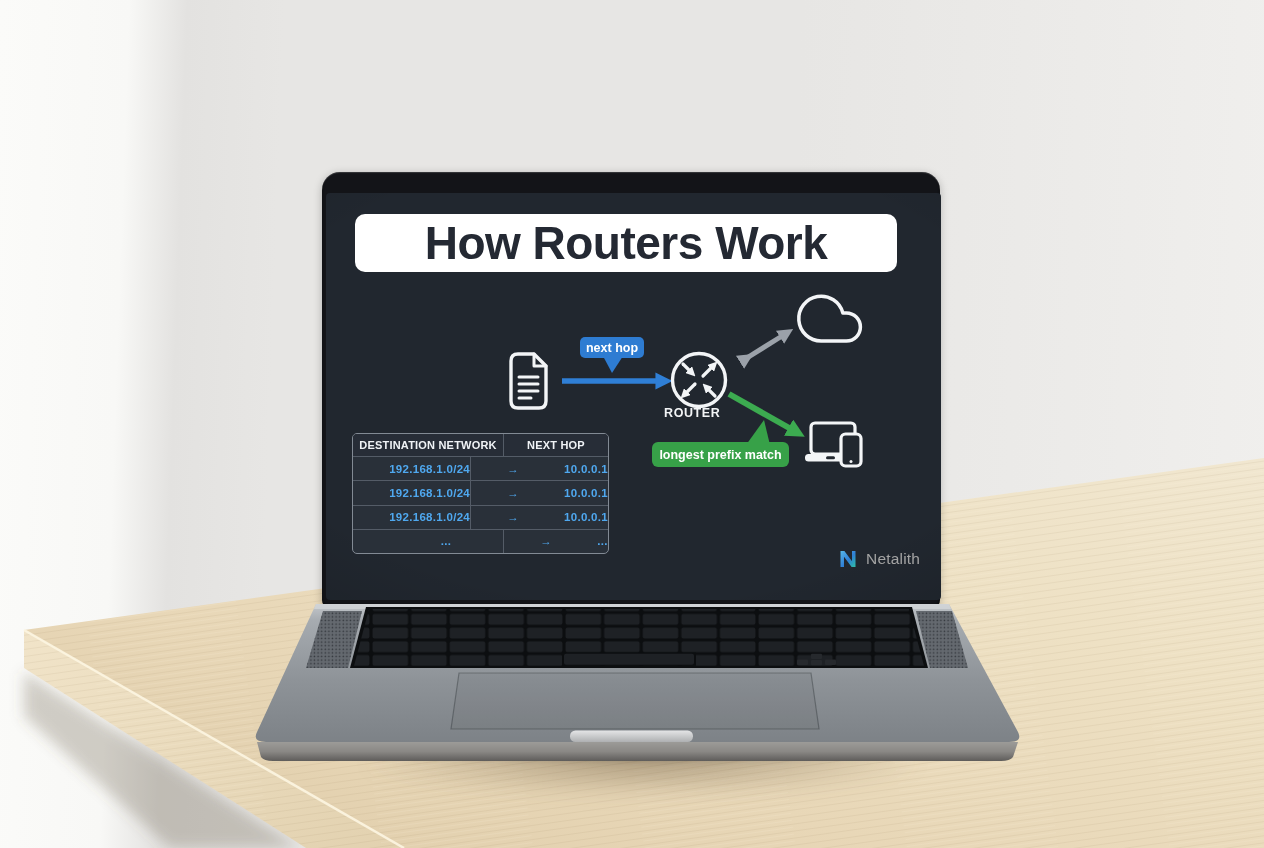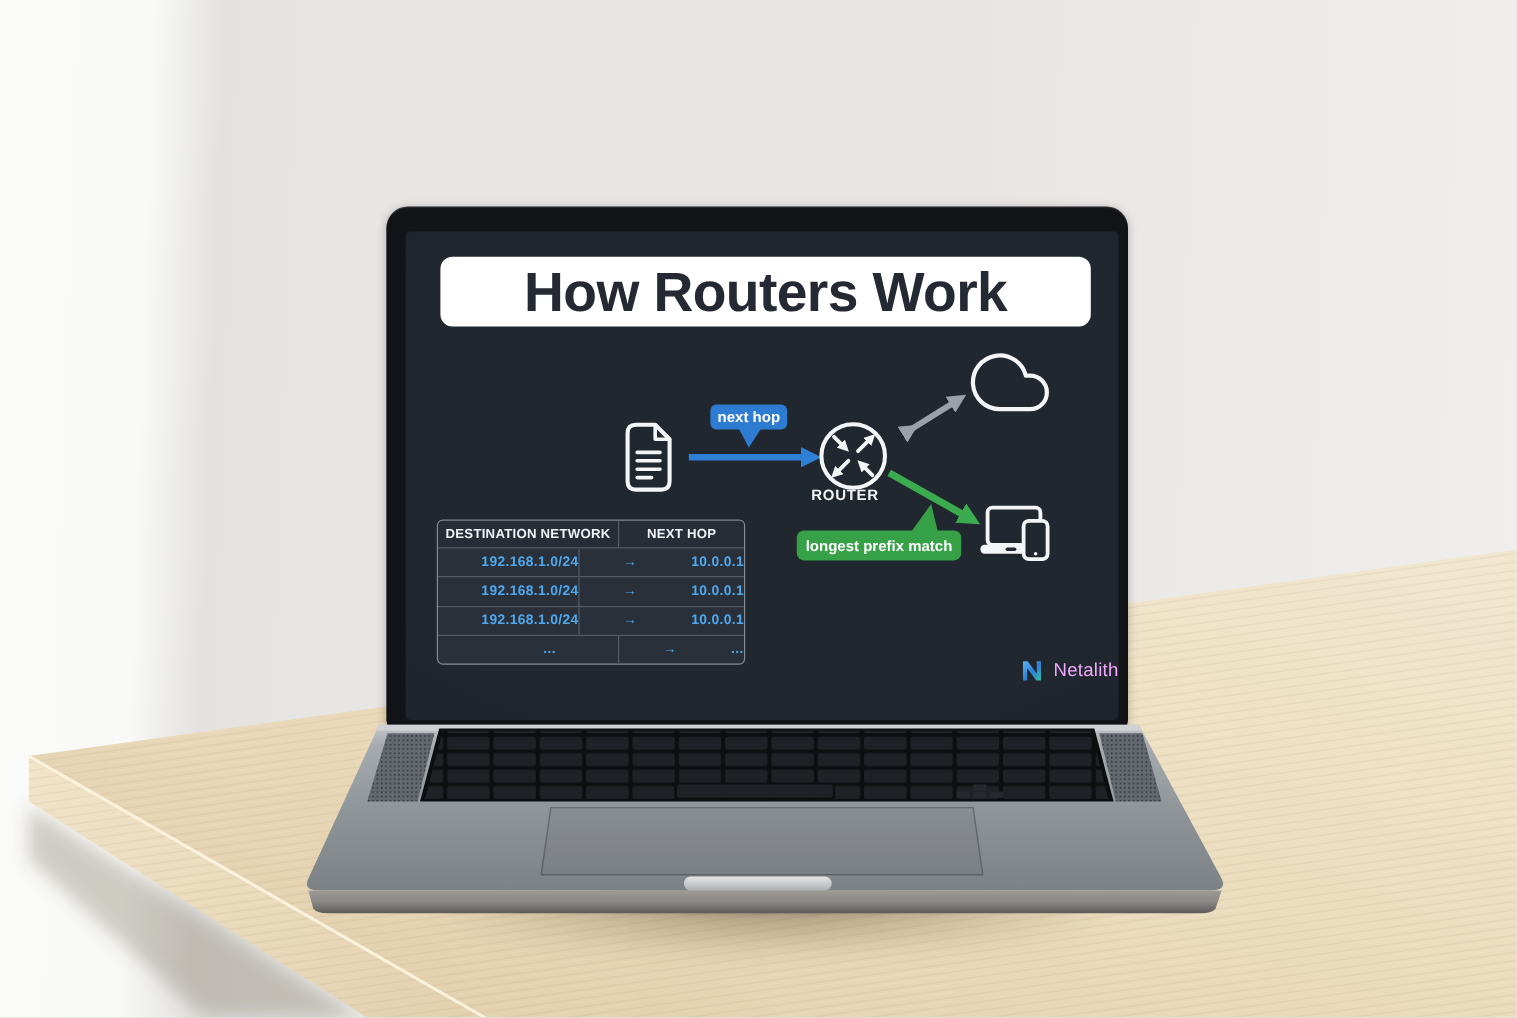--- a/index.html
+++ b/index.html
@@ -15,22 +15,22 @@
     background:radial-gradient(ellipse 50% 50% at 50% 50%,rgba(82,64,40,.40),rgba(82,64,40,0) 70%);
     filter:blur(10px);}
   .shadow-contact{position:absolute;left:256px;top:740px;width:770px;height:26px;
     background:radial-gradient(ellipse 50% 50% at 50% 50%,rgba(40,30,18,.55),rgba(40,30,18,0) 72%);
     filter:blur(5px);}
 
   
   .lid{position:absolute;left:322px;top:172px;width:618px;height:436px;
     background:#131418;border-radius:18px 18px 8px 8px;
     box-shadow:inset 0 1px 1px rgba(255,255,255,.16), inset 0 -2px 3px rgba(0,0,0,.6), 0 2px 8px rgba(0,0,0,.25);}
-  .screen{position:absolute;left:16px;top:21px;width:594px;height:407px;background:#21272f;
-    border-radius:4px;overflow:hidden;}
+  .screen{position:absolute;left:4px;top:21px;width:594px;height:407px;background:#21272f;
+    border-radius:4px;overflow:hidden;padding-left:21px;}
   .screen::after{content:"";position:absolute;inset:0;pointer-events:none;
     background:radial-gradient(120% 105% at 50% 45%,rgba(0,0,0,0) 52%,rgba(0,0,0,.30) 100%);}
 
   
   .banner{position:absolute;left:29px;top:21px;width:542px;height:58px;background:#ffffff;
     border-radius:10px;display:flex;align-items:center;justify-content:center;}
   .banner h1{margin:0;font-size:46px;font-weight:700;color:#242933;letter-spacing:-.5px;}
 
   .bubble{position:absolute;color:#fff;font-weight:700;font-size:12.5px;
     display:flex;align-items:center;justify-content:center;z-index:3;}
@@ -44,21 +44,21 @@
     border:1.5px solid #828a94;border-radius:5px;display:flex;flex-direction:column;
     background:#293039;z-index:3;overflow:hidden;}
   .rtable .row{display:flex;flex:1;border-top:1px solid #545c67;align-items:stretch;}
   .rtable .row.head{flex:0 0 22px;border-top:none;background:#272d37;}
   .rtable .c1{width:150px;border-right:1px solid #545c67;display:flex;align-items:center;justify-content:center;}
   .rtable .c2{flex:1;display:flex;align-items:center;justify-content:center;gap:9px;}
   .rtable .head span{font-size:11px;font-weight:700;color:#f0f3f6;letter-spacing:.2px;}
   .rtable .val{font-size:11.5px;font-weight:700;color:#4fa8ef;letter-spacing:.3px;margin-left:36px;}
 
   .brand{position:absolute;left:510px;top:354px;display:flex;align-items:center;gap:6px;z-index:3;}
-  .brand .name{font-size:15.5px;color:#f0abfc;letter-spacing:.2px;}
+  .brand .name{font-size:15.5px;color:#a3a3a3;letter-spacing:.2px;}
   .brand svg{position:static;}
 </style>
 </head>
 <body>
 
 <div class="scene">
 
   <svg width="1264" height="848">
     <defs>
       <linearGradient id="woodTop" x1="0" y1="1" x2="1" y2="0">

